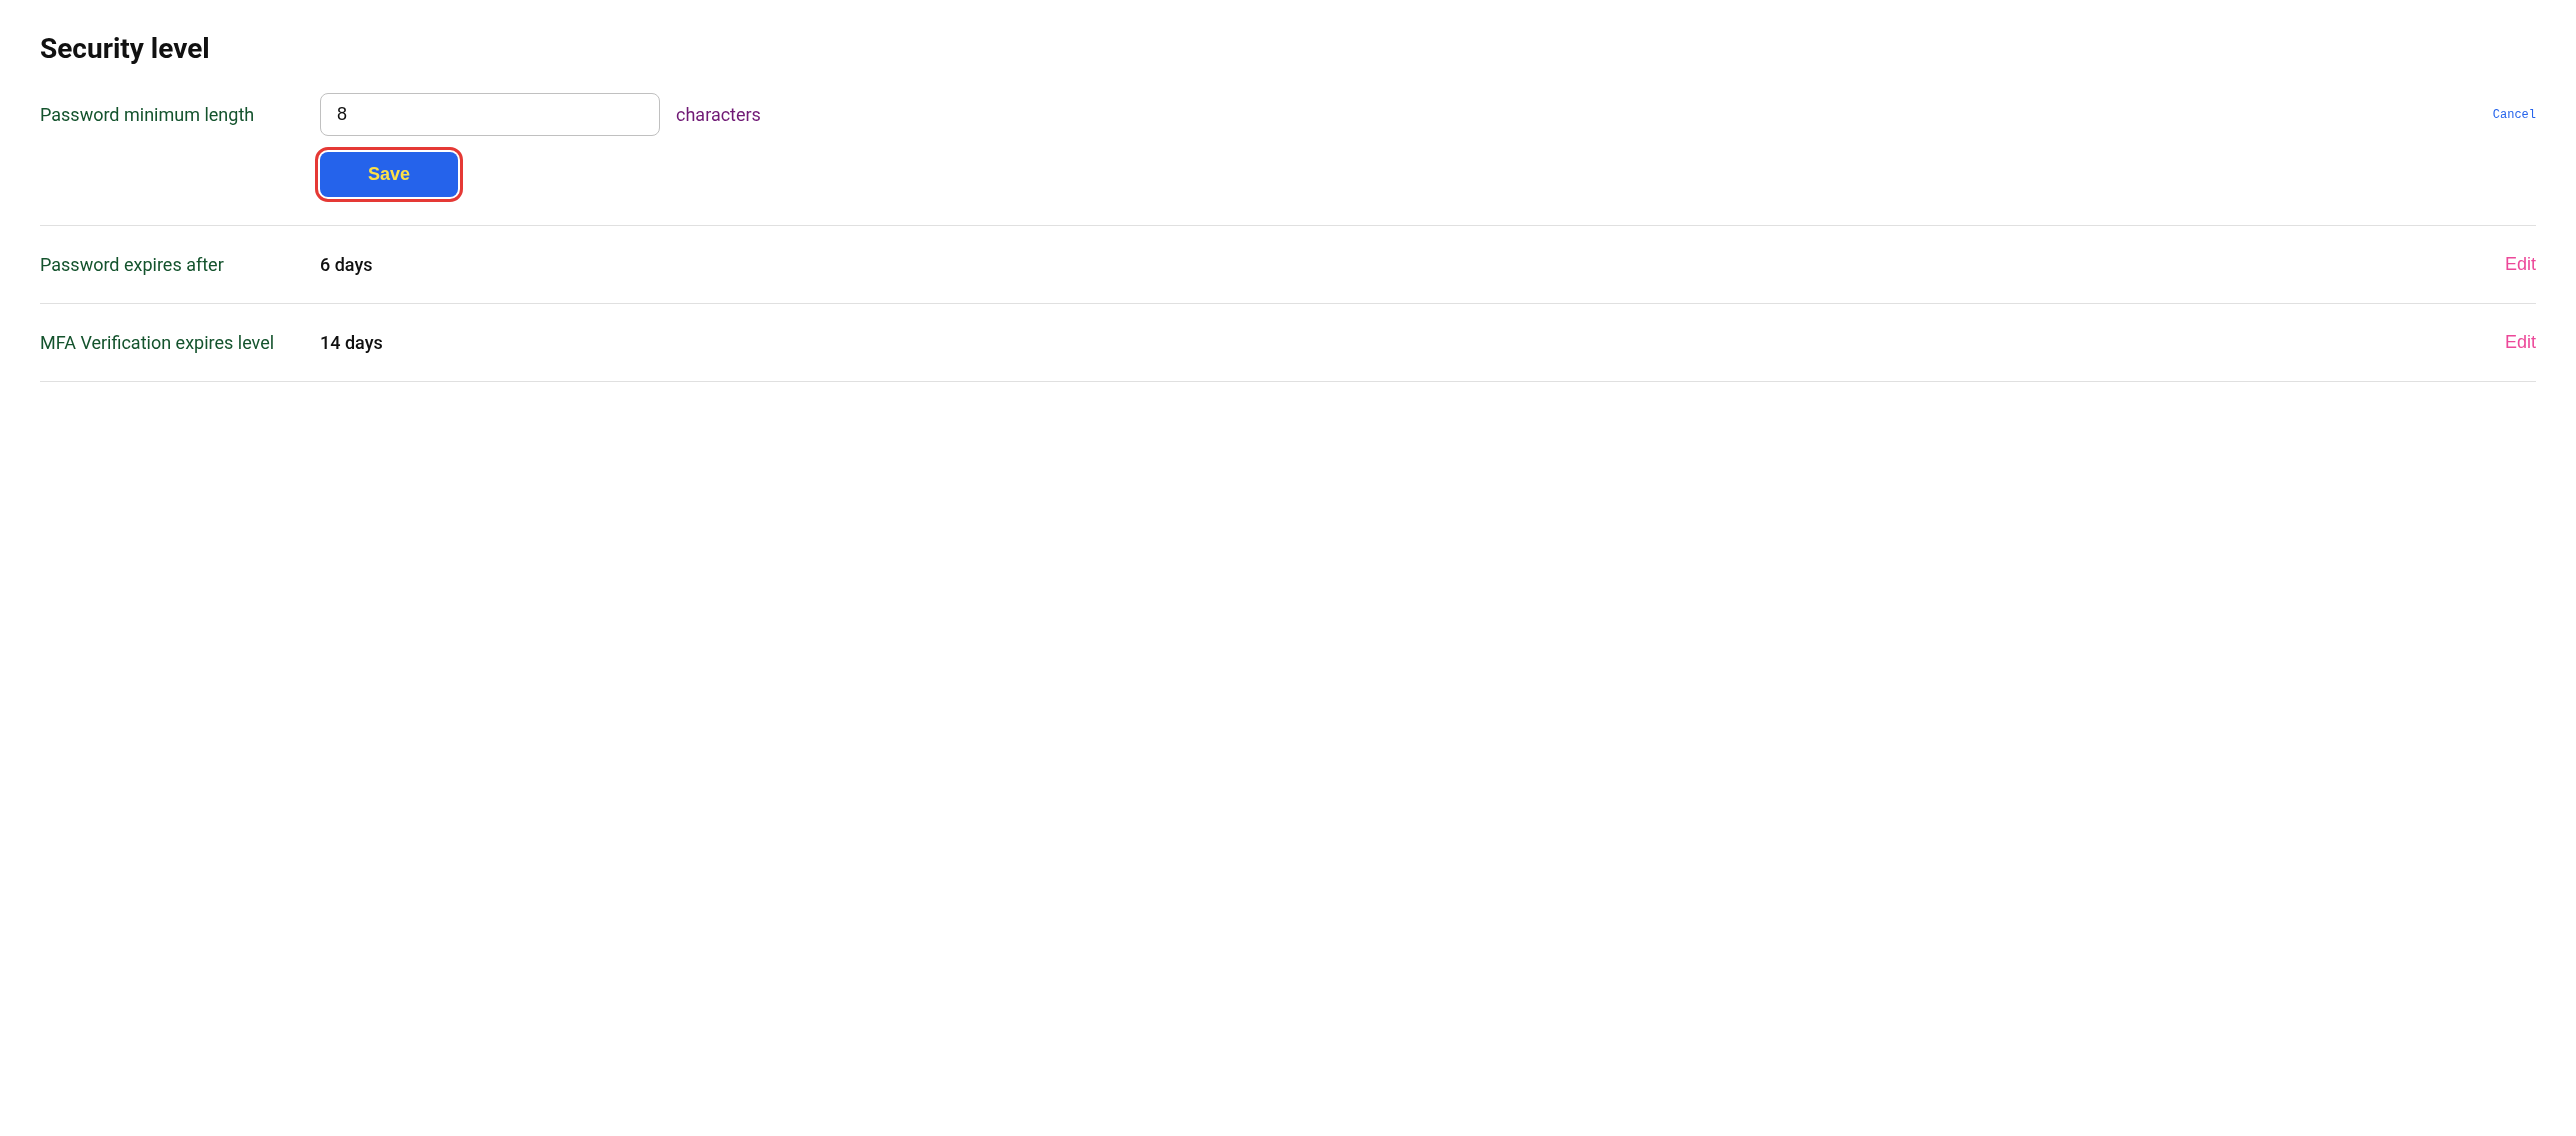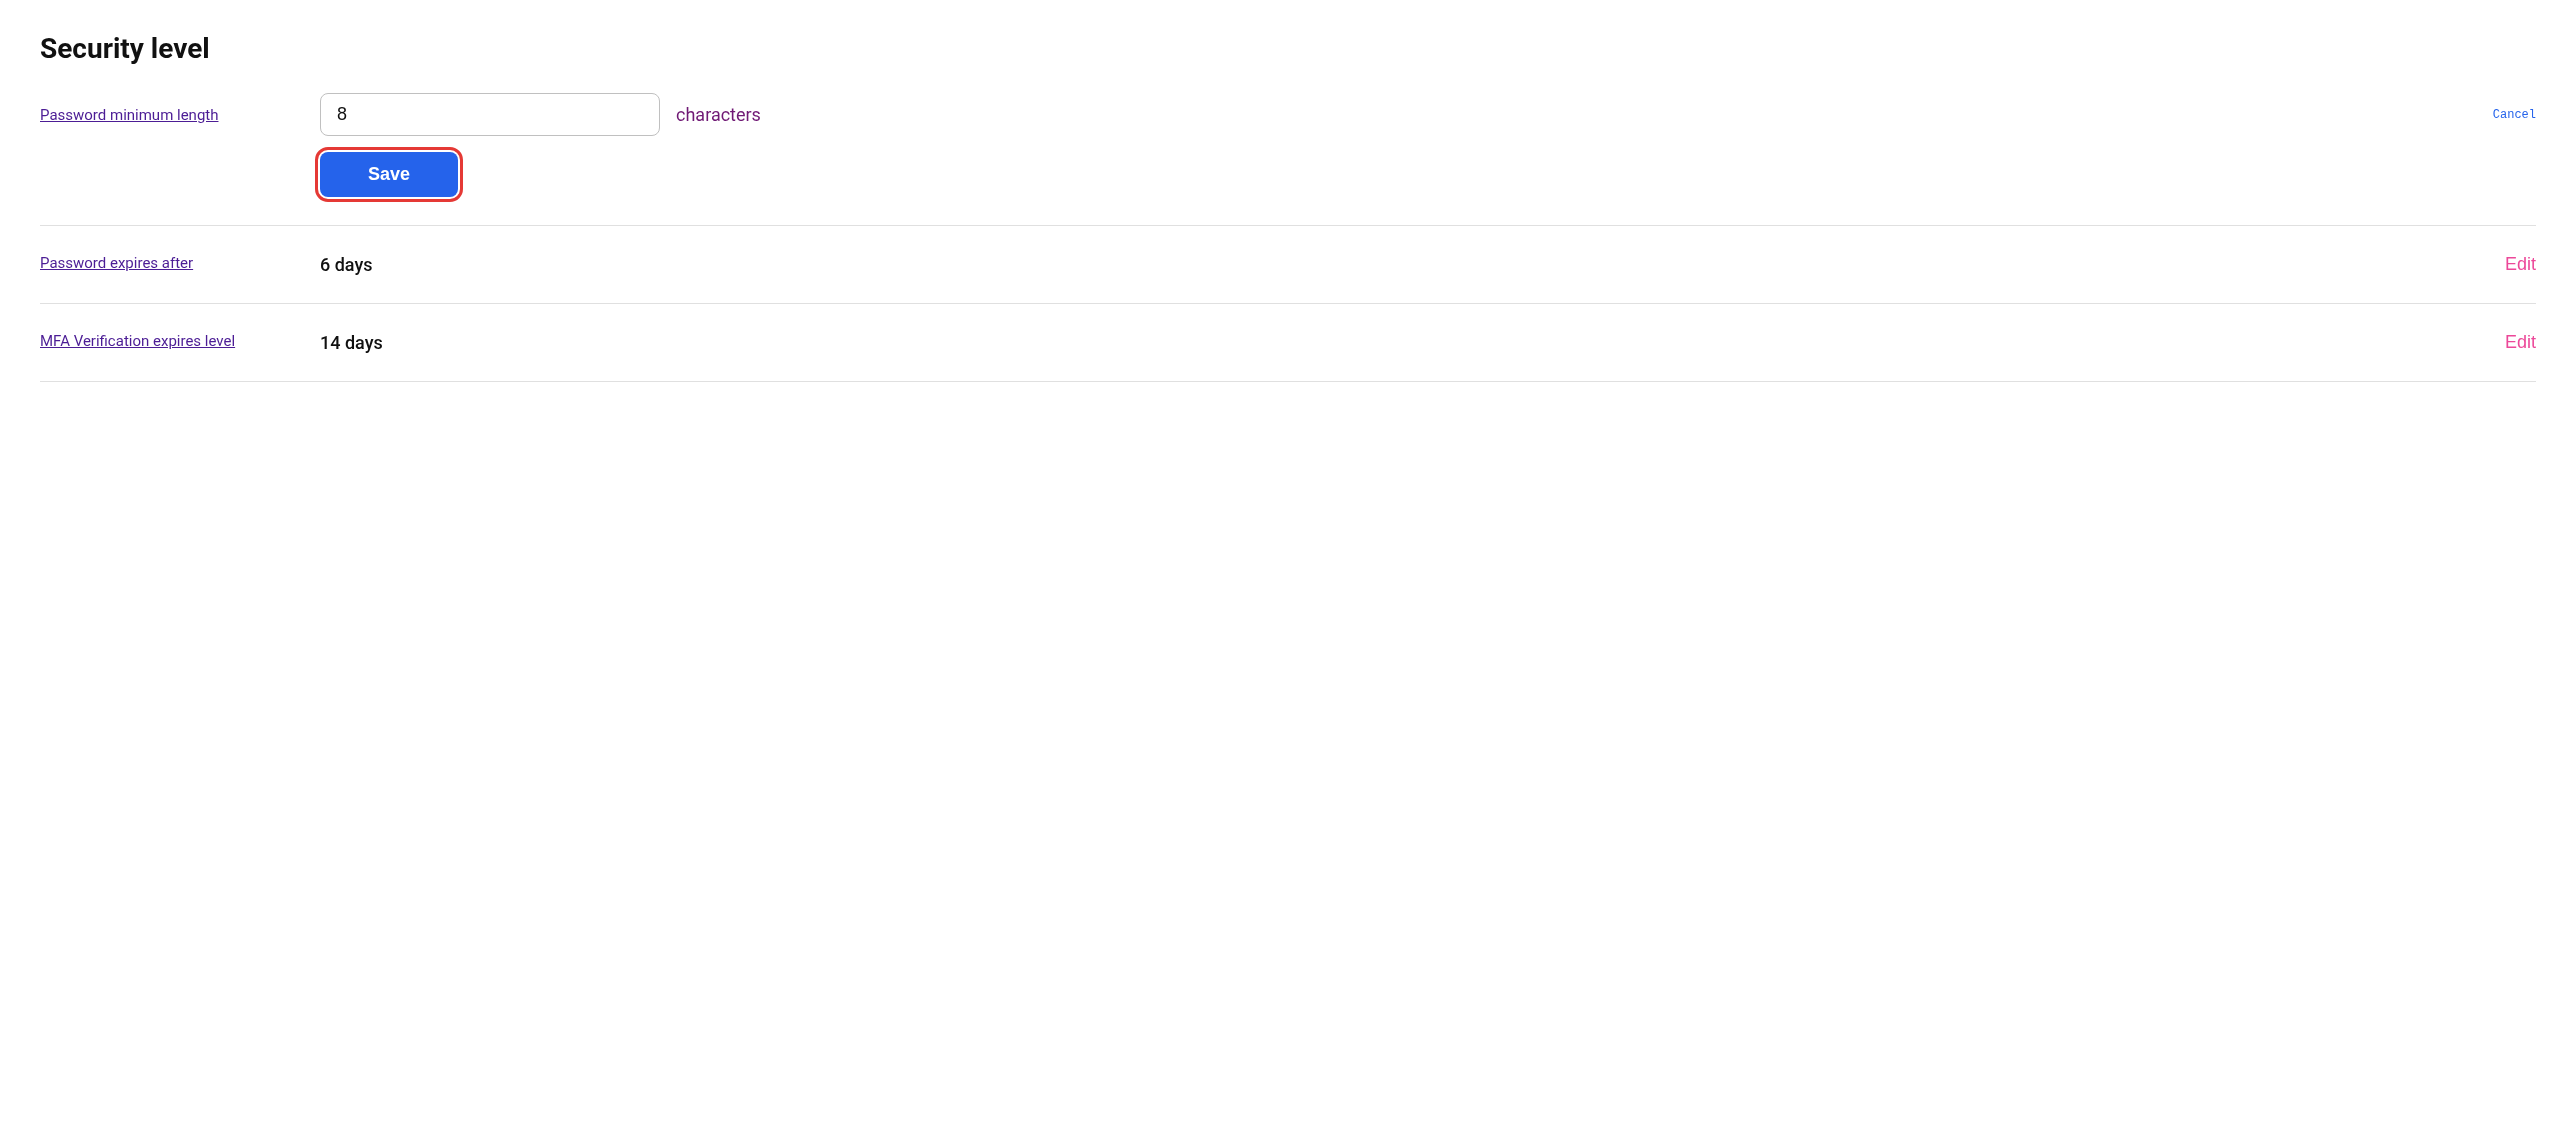--- a/index.html
+++ b/index.html
@@ -34,25 +34,24 @@
       border-bottom: 1px solid #e0e0e0;
       position: relative;
     }
 
     .setting-row.editing {
       align-items: flex-start;
       flex-wrap: wrap;
     }
 
     .setting-label {
-      font-size: 15px;
-      color: #4c1d95;
+      font-size: 18px;
+      color: #14532d;
       width: 280px;
       flex-shrink: 0;
-      text-decoration: underline;
     }
 
     .setting-value {
       font-size: 18px;
       color: #111111;
       font-weight: 500;
       flex: 1;
     }
 
     .edit-link {
@@ -103,21 +102,21 @@
 
     .save-button-row {
       display: flex;
       align-items: center;
       margin-top: 16px;
       padding-left: 280px;
     }
 
     .save-button {
       background-color: #2563eb;
-      color: #ffffff;
+      color: #fde047;
       border: none;
       border-radius: 8px;
       padding: 12px 48px;
       font-size: 18px;
       font-weight: 600;
       cursor: pointer;
       outline: 3px solid #e53935;
       outline-offset: 2px;
     }
 

